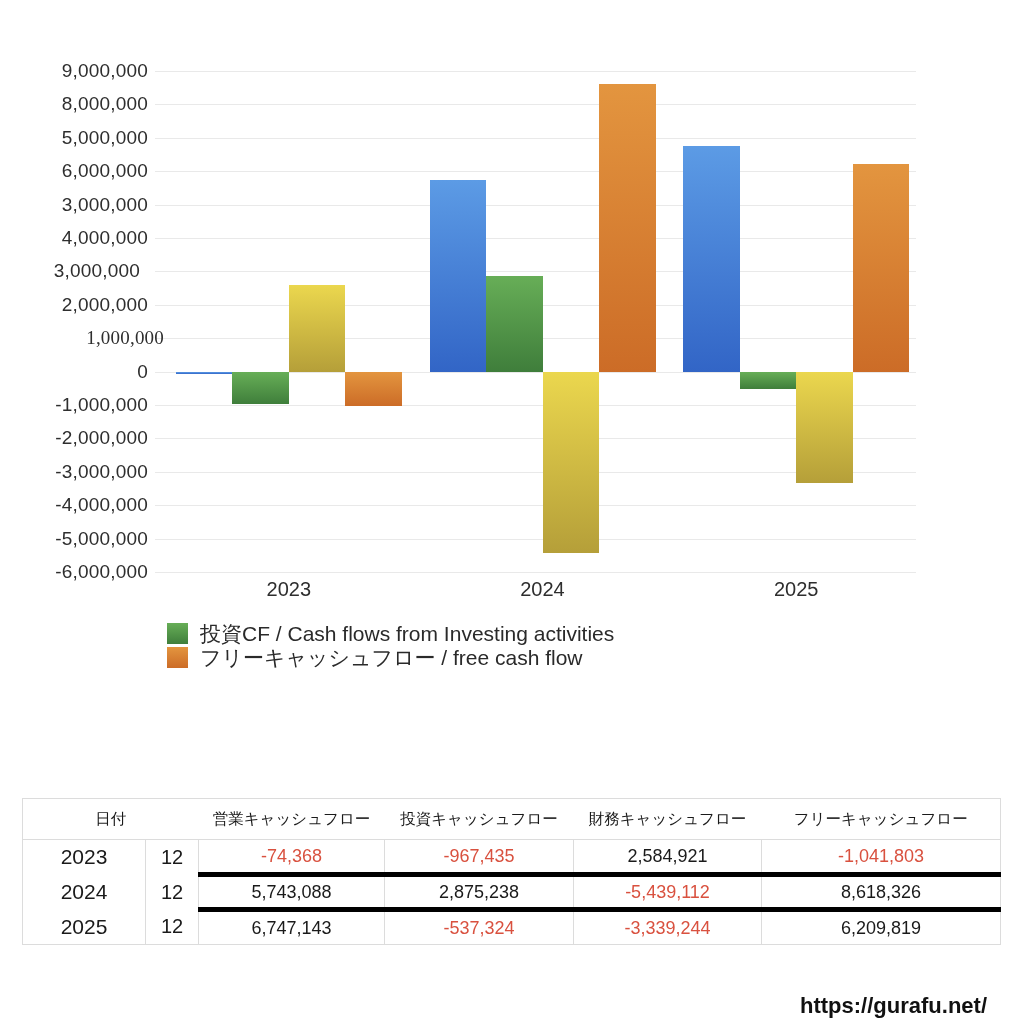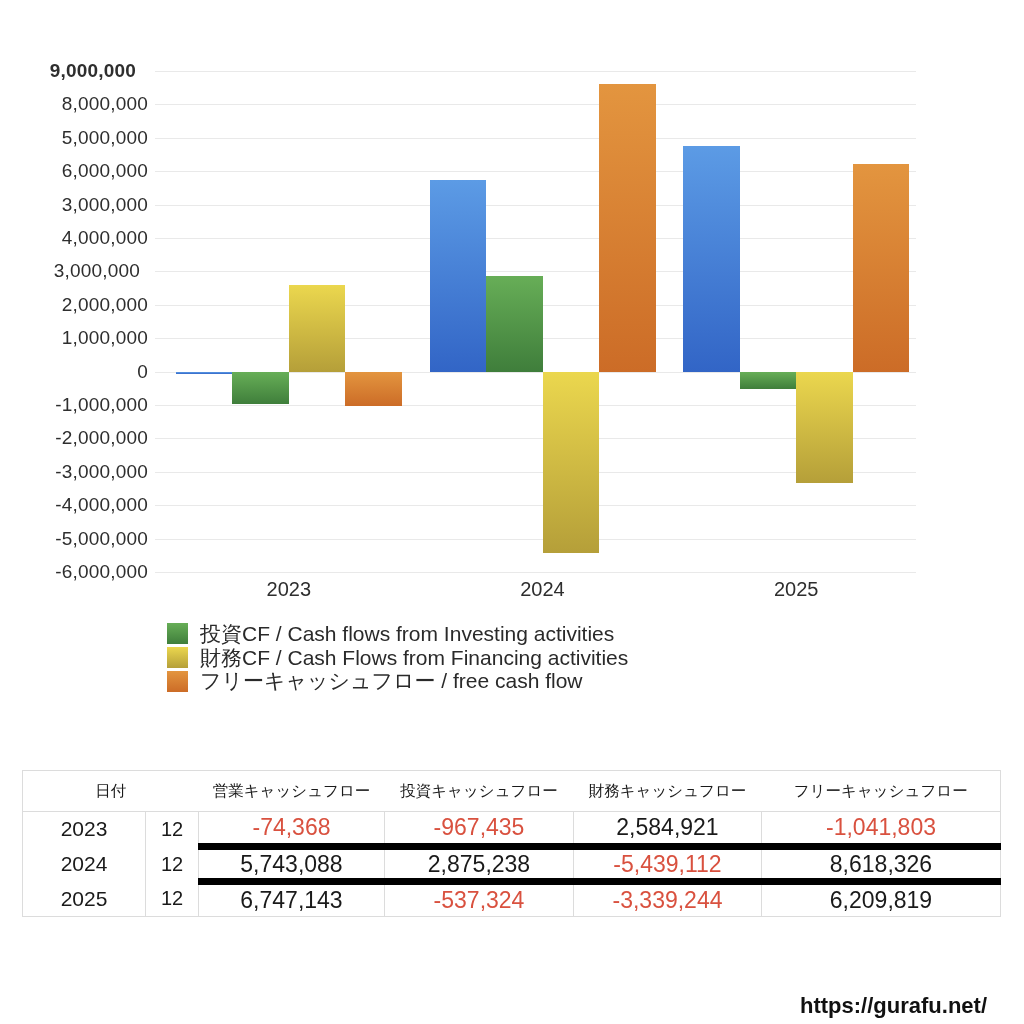--- a/index.html
+++ b/index.html
@@ -14,59 +14,59 @@
   .ylabel{position:absolute;height:22px;line-height:22px;text-align:right;
     font-size:19px;color:#2e2e2e;letter-spacing:.2px;}
   .xlabel{position:absolute;width:140px;text-align:center;font-size:20px;color:#2e2e2e;}
   .bar{position:absolute;}
   
   #legend{position:absolute;left:167px;top:622px;}
   .legend-item{display:flex;align-items:center;height:23.7px;}
   .legend-swatch{width:21px;height:21px;flex:0 0 21px;}
   .legend-label{margin-left:12px;font-size:21px;color:#2a2a2a;white-space:nowrap;}
   
-  #cf-table{position:absolute;left:22px;top:770px;width:978px;
+  #cf-table{position:absolute;left:22px;top:798px;width:978px;
     border-collapse:collapse;table-layout:fixed;color:#1a1a1a;}
   #cf-table{border:1px solid #dcdcdc;}
   #cf-table th,#cf-table td{padding:0;text-align:center;vertical-align:middle;font-weight:normal;}
   tr.hrow1{height:41px;}
   tr.hrow1 th{font-size:15.5px;font-weight:bold;border-bottom:1px solid #dcdcdc;}
   tr.hrow2{height:61px;}
   tr.hrow2 th{font-size:14.5px;font-weight:bold;border-bottom:1px solid #b5b5b5;white-space:pre-line;line-height:1.45;}
   tbody tr{height:35px;}
   td.year{font-size:21px;font-weight:bold;}
   td.month{font-size:20px;font-weight:bold;border-left:1px solid #dcdcdc;}
-  td.value{font-size:23px;border-left:1px solid #dcdcdc;}
-  tbody tr + tr td.value{border-top:7px solid #000000;}
+  td.value{font-size:18px;border-left:1px solid #dcdcdc;}
+  tbody tr + tr td.value{border-top:5px solid #000000;}
   td.value.neg{color:#d9513f;}
   
   #footer-url{position:absolute;right:37px;top:993px;font-size:22px;font-weight:bold;color:#111;}
 </style>
 </head>
 <body>
 
 <div id="chart">
     <div class="gridline" style="left: 155px; top: 71px; width: 761px;"></div>
-    <div class="ylabel" style="left: 8px; width: 128px; top: 60px; font-weight: bold;">9,000,000</div>
+    <div class="ylabel" style="left: 20px; width: 128px; top: 60px;">9,000,000</div>
     <div class="gridline" style="left: 155px; top: 104.4px; width: 761px;"></div>
     <div class="ylabel" style="left: 20px; width: 128px; top: 93.4px;">8,000,000</div>
     <div class="gridline" style="left: 155px; top: 137.8px; width: 761px;"></div>
     <div class="ylabel" style="left: 20px; width: 128px; top: 126.8px;">5,000,000</div>
     <div class="gridline" style="left: 155px; top: 171.2px; width: 761px;"></div>
     <div class="ylabel" style="left: 20px; width: 128px; top: 160.2px;">6,000,000</div>
     <div class="gridline" style="left: 155px; top: 204.6px; width: 761px;"></div>
     <div class="ylabel" style="left: 20px; width: 128px; top: 193.6px;">3,000,000</div>
     <div class="gridline" style="left: 155px; top: 238px; width: 761px;"></div>
     <div class="ylabel" style="left: 20px; width: 128px; top: 227px;">4,000,000</div>
     <div class="gridline" style="left: 155px; top: 271.4px; width: 761px;"></div>
     <div class="ylabel" style="left: 12px; width: 128px; top: 260.4px;">3,000,000</div>
     <div class="gridline" style="left: 155px; top: 304.8px; width: 761px;"></div>
     <div class="ylabel" style="left: 20px; width: 128px; top: 293.8px;">2,000,000</div>
     <div class="gridline" style="left: 155px; top: 338.2px; width: 761px;"></div>
-    <div class="ylabel" style="left: 20px; width: 128px; top: 327.2px;">1,000,000</div>
+    <div class="ylabel" style="left: 36px; width: 128px; top: 327.2px; font-family: Liberation Serif, serif;">1,000,000</div>
     <div class="gridline" style="left: 155px; top: 371.6px; width: 761px;"></div>
     <div class="ylabel" style="left: 20px; width: 128px; top: 360.6px;">0</div>
     <div class="gridline" style="left: 155px; top: 405px; width: 761px;"></div>
     <div class="ylabel" style="left: 20px; width: 128px; top: 394px;">-1,000,000</div>
     <div class="gridline" style="left: 155px; top: 438.4px; width: 761px;"></div>
     <div class="ylabel" style="left: 20px; width: 128px; top: 427.4px;">-2,000,000</div>
     <div class="gridline" style="left: 155px; top: 471.8px; width: 761px;"></div>
     <div class="ylabel" style="left: 20px; width: 128px; top: 460.8px;">-3,000,000</div>
     <div class="gridline" style="left: 155px; top: 505.2px; width: 761px;"></div>
     <div class="ylabel" style="left: 20px; width: 128px; top: 494.2px;">-4,000,000</div>
@@ -88,24 +88,20 @@
     <div class="bar" style="left: 739.7px; top: 371.6px; width: 56.5px; height: 17.9px; background: linear-gradient(rgb(103, 174, 87), rgb(63, 126, 59));"></div>
     <div class="bar" style="left: 796.2px; top: 371.6px; width: 56.5px; height: 111.5px; background: linear-gradient(rgb(235, 215, 78), rgb(181, 159, 57));"></div>
     <div class="bar" style="left: 852.7px; top: 164.2px; width: 56.5px; height: 207.4px; background: linear-gradient(rgb(227, 149, 63), rgb(204, 108, 39));"></div>
     <div class="xlabel" style="left: 726.2px; top: 578px;">2025</div>
   </div>
 
 <div id="legend">
     <div class="legend-item">
       <span class="legend-swatch" style="background: linear-gradient(rgb(103, 174, 87), rgb(63, 126, 59));"></span>
       <span class="legend-label">投資CF / Cash flows from Investing activities</span>
-    </div>
-    <div class="legend-item">
-      <span class="legend-swatch" style="background: linear-gradient(rgb(235, 215, 78), rgb(181, 159, 57));"></span>
-      <span class="legend-label">財務CF / Cash Flows from Financing activities</span>
     </div>
     <div class="legend-item">
       <span class="legend-swatch" style="background: linear-gradient(rgb(227, 149, 63), rgb(204, 108, 39));"></span>
       <span class="legend-label">フリーキャッシュフロー / free cash flow</span>
     </div>
   </div>
 
 <table id="cf-table">
   <colgroup>
     <col style="width:123px">

